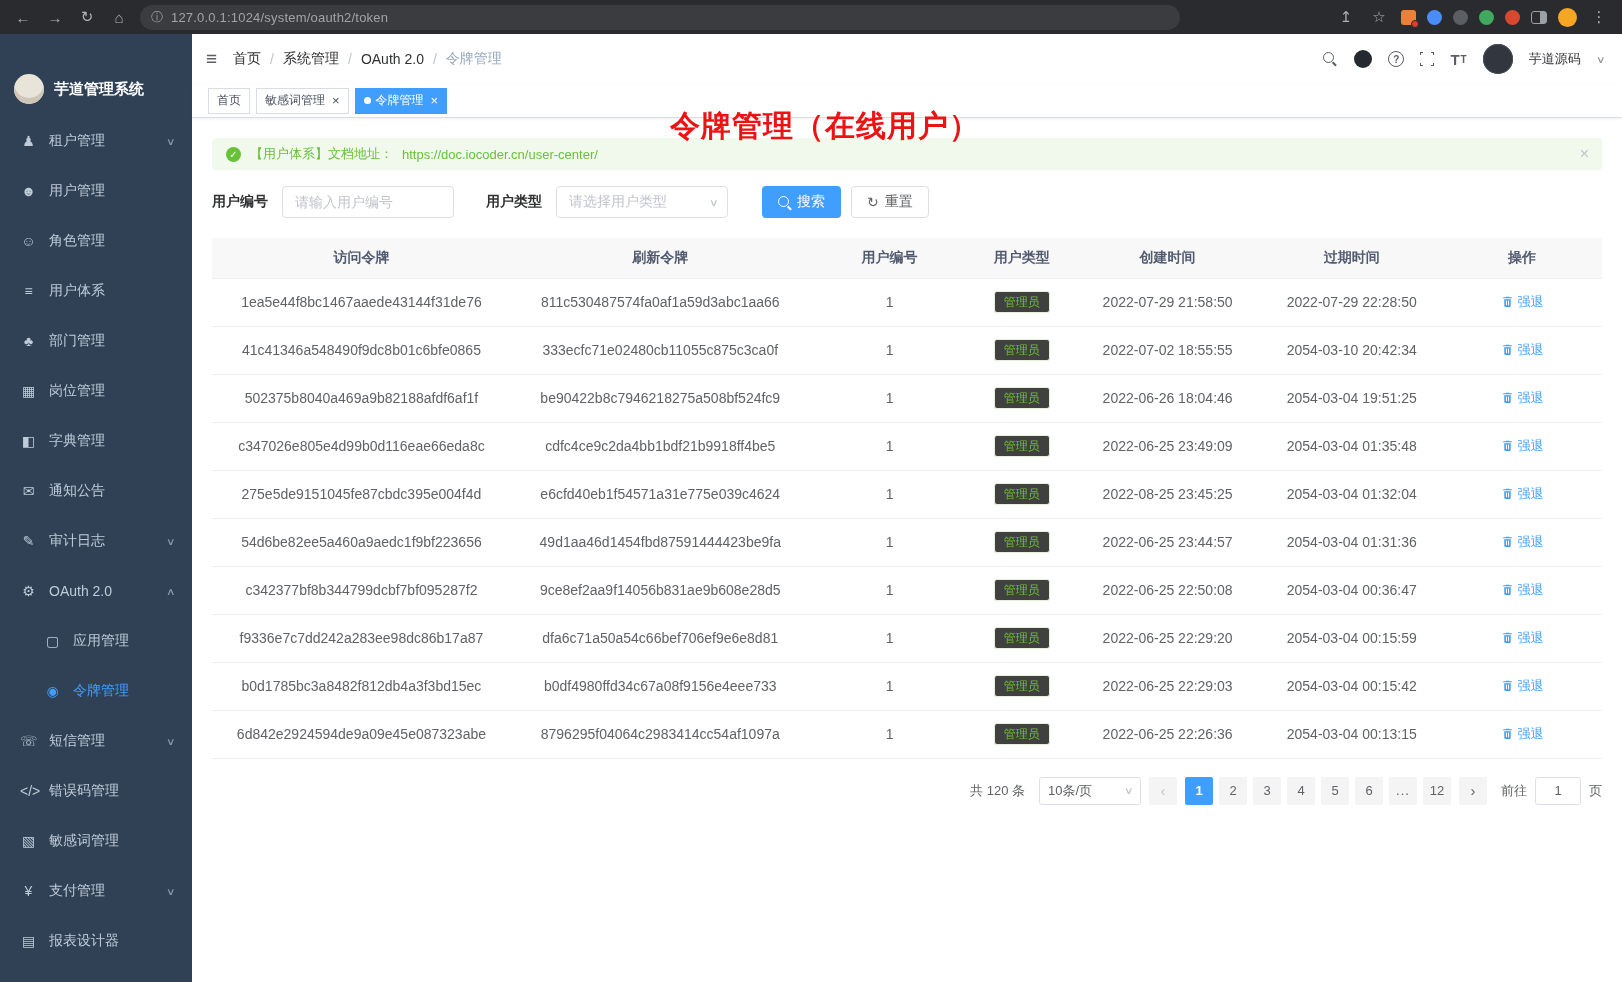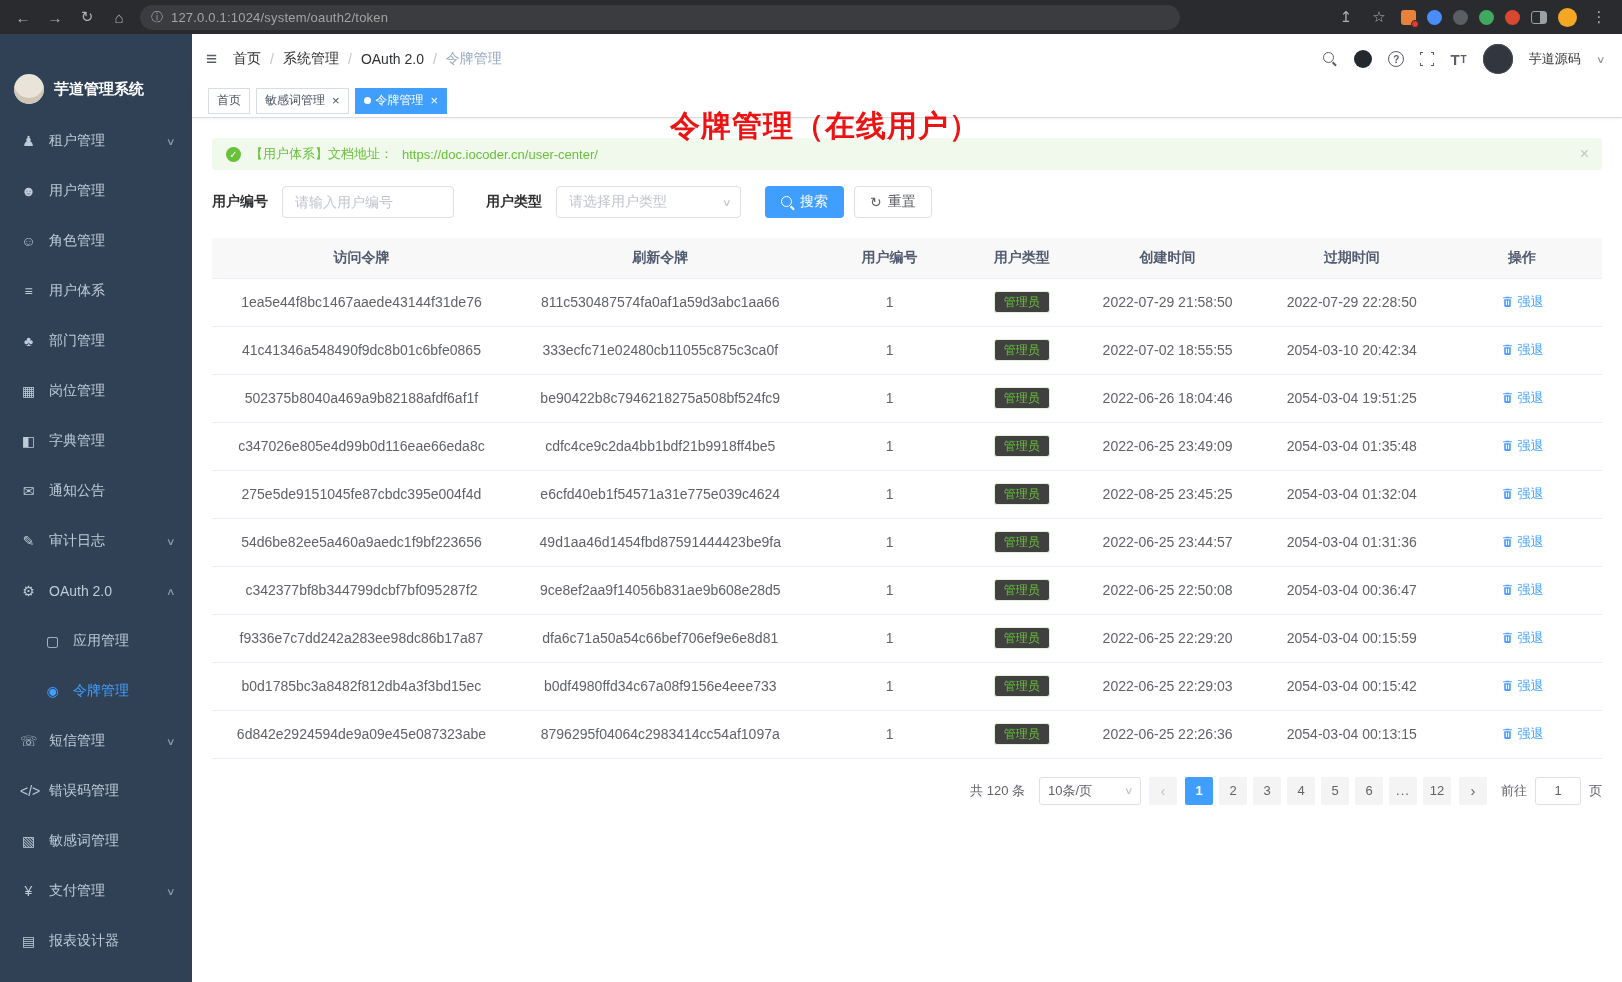--- a/index.html
+++ b/index.html
@@ -81,25 +81,25 @@
   .alert-check { width:15px; height:15px; border-radius:50%; background:var(--success); color:#fff; font-size:10px; display:flex; align-items:center; justify-content:center; flex-shrink:0; }
   .alert-text { color:var(--success); font-size:13px; }
   .alert-link { color:var(--success); font-size:13px; text-decoration:none; cursor:pointer; }
   .alert-close { position:absolute; right:13px; color:#c0c4cc; font-size:16px; cursor:pointer; line-height:1; }
 
   .search-row { display:flex; align-items:center; margin-top:16px; gap:10px; }
   .form-label { font-size:14px; font-weight:bold; color:#303133; margin-right:4px; white-space:nowrap; }
   .lbl2 { margin-left:22px; }
   .text-input { width:172px; height:32px; border:1px solid #dcdfe6; border-radius:4px; padding:0 12px; font-size:14px; color:#606266; outline:none; font-family:inherit; }
   .text-input::placeholder { color:#c0c4cc; }
-  .select { width:185px; height:32px; border:1px solid #dcdfe6; border-radius:4px; padding:0 10px 0 12px; display:flex; align-items:center; justify-content:space-between; background:#fff; cursor:pointer; }
+  .select { width:172px; height:32px; border:1px solid #dcdfe6; border-radius:4px; padding:0 10px 0 12px; display:flex; align-items:center; justify-content:space-between; background:#fff; cursor:pointer; }
   .select-placeholder { color:#c0c4cc; font-size:14px; }
   .select-caret { color:#c0c4cc; font-size:10px; transform:scaleX(1.3); }
   .btn { height:32px; border-radius:4px; display:inline-flex; align-items:center; gap:6px; padding:0 15px; font-size:14px; cursor:pointer; border:1px solid transparent; font-family:inherit; }
-  .btn-primary { background:var(--accent); color:#fff; margin-left:14px; }
+  .btn-primary { background:var(--accent); color:#fff; margin-left:24px; }
   .btn-plain { background:#fff; border-color:#dcdfe6; color:#606266; }
   .refresh-glyph { font-size:14px; }
 
   .data-table { width:100%; border-collapse:collapse; margin-top:20px; table-layout:fixed; }
   .data-table th { height:40px; background:#f8f8f9; font-size:14px; font-weight:bold; color:#515a6e; text-align:center; border-bottom:1px solid #ebeef5; white-space:nowrap; }
   .data-table td { height:48px; font-size:14px; color:#606266; text-align:center; border-bottom:1px solid #ebeef5; white-space:nowrap; overflow:hidden; }
   .badge { display:inline-block; background:#404040; border:1px solid #e1f3d8; color:var(--success); font-size:12px; line-height:20px; padding:0 9px; border-radius:3px; }
   .op-link { color:var(--accent); font-size:13px; display:inline-flex; align-items:center; gap:4px; cursor:pointer; text-decoration:none; }
   .op-icon { display:inline-flex; }
 

